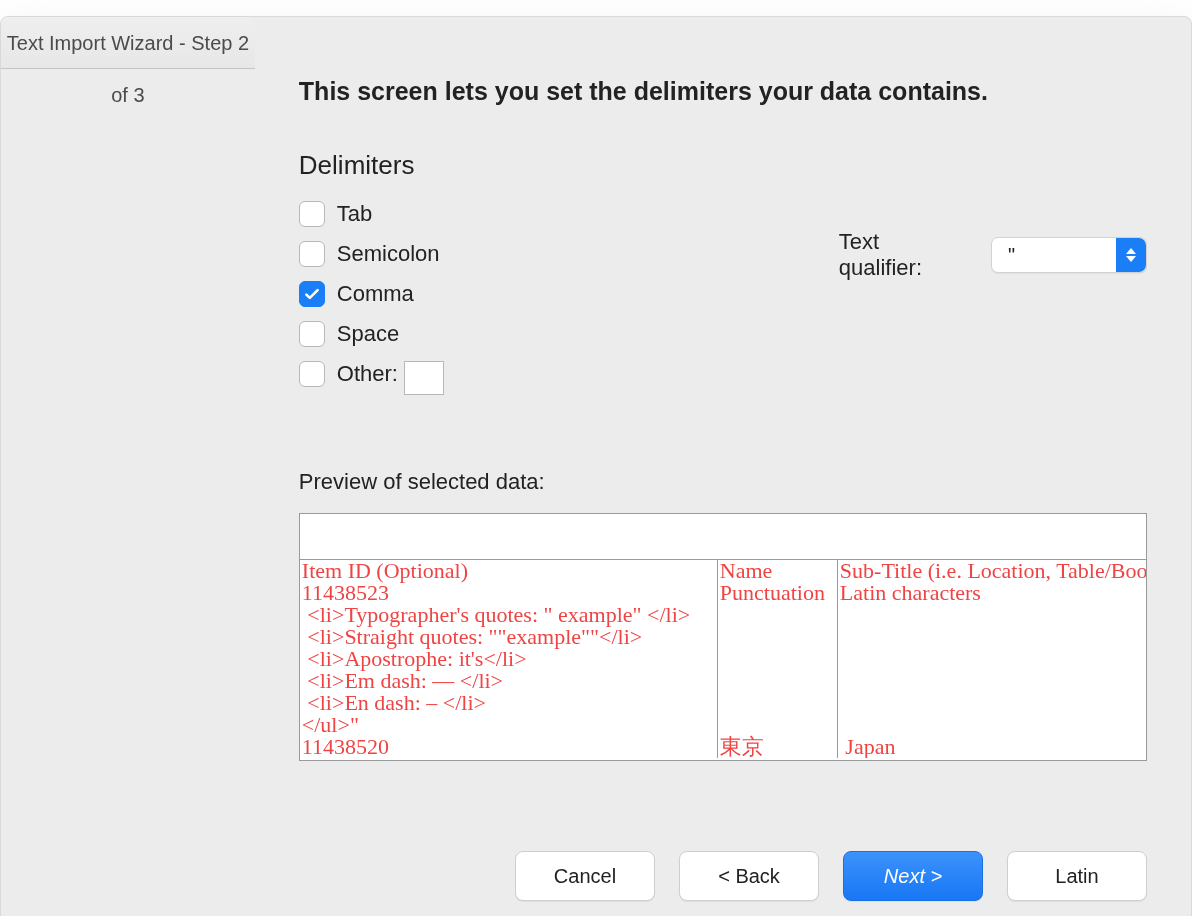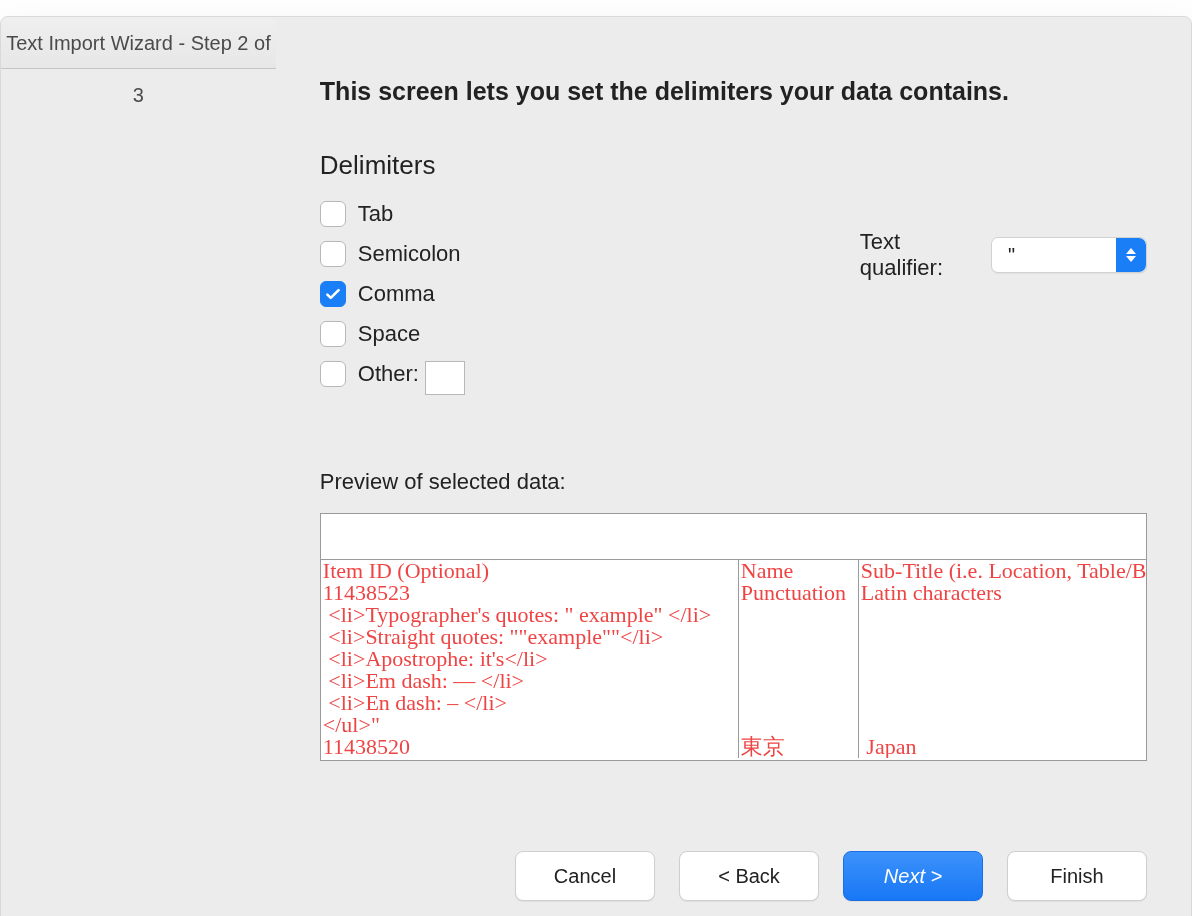--- a/index.html
+++ b/index.html
@@ -89,20 +89,21 @@
     font-size: 18px;
     padding: 0 4px;
     outline: none;
   }
   .qualifier-row {
     display: flex;
     align-items: center;
     font-size: 22px;
     color: #222;
     margin-top: 28px;
+    gap: 21px;
   }
   .qualifier-row > span { margin-right: 22px; }
   .select {
     position: relative;
     width: 182px;
     height: 36px;
     background: #fff;
     border: 1px solid #d2d2d2;
     border-radius: 7px;
     display: flex;
@@ -275,17 +276,17 @@
           <div class="pcol"><div class="ln">Item ID (Optional)</div><div class="ln">11438523</div><div class="ln"> &lt;li&gt;Typographer's quotes: " example" &lt;/li&gt;</div><div class="ln"> &lt;li&gt;Straight quotes: ""example""&lt;/li&gt;</div><div class="ln"> &lt;li&gt;Apostrophe: it's&lt;/li&gt;</div><div class="ln"> &lt;li&gt;Em dash: — &lt;/li&gt;</div><div class="ln"> &lt;li&gt;En dash: – &lt;/li&gt;</div><div class="ln">&lt;/ul&gt;"</div><div class="ln">11438520</div></div>
           <div class="pcol"><div class="ln">Name</div><div class="ln">Punctuation</div><div class="ln"></div><div class="ln"></div><div class="ln"></div><div class="ln"></div><div class="ln"></div><div class="ln"></div><div class="ln">東京</div></div>
           <div class="pcol"><div class="ln">Sub-Title (i.e. Location, Table/Booth, or Title/Spons</div><div class="ln">Latin characters</div><div class="ln"></div><div class="ln"></div><div class="ln"></div><div class="ln"></div><div class="ln"></div><div class="ln"></div><div class="ln"> Japan</div></div>
         </div>
     </div>
 
     <div class="button-row">
       <div class="btn">Cancel</div>
       <div class="btn">&lt; Back</div>
       <div class="btn primary">Next &gt;</div>
-      <div class="btn">Finish</div>
+      <div class="btn">Latin</div>
     </div>
 
   </div>
 </div>
 
 </body></html>

